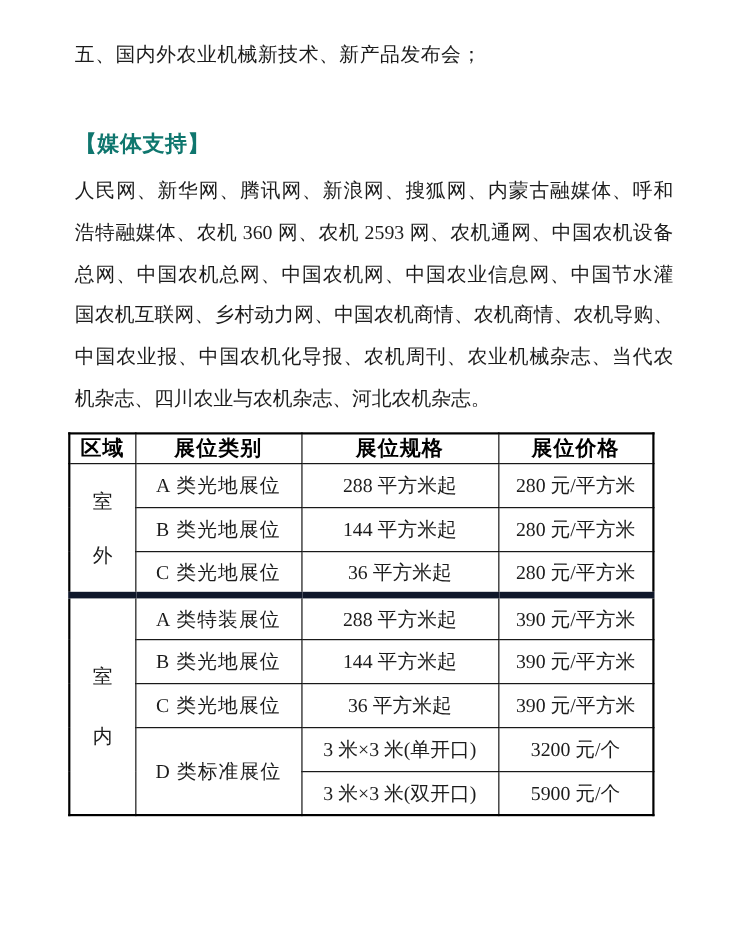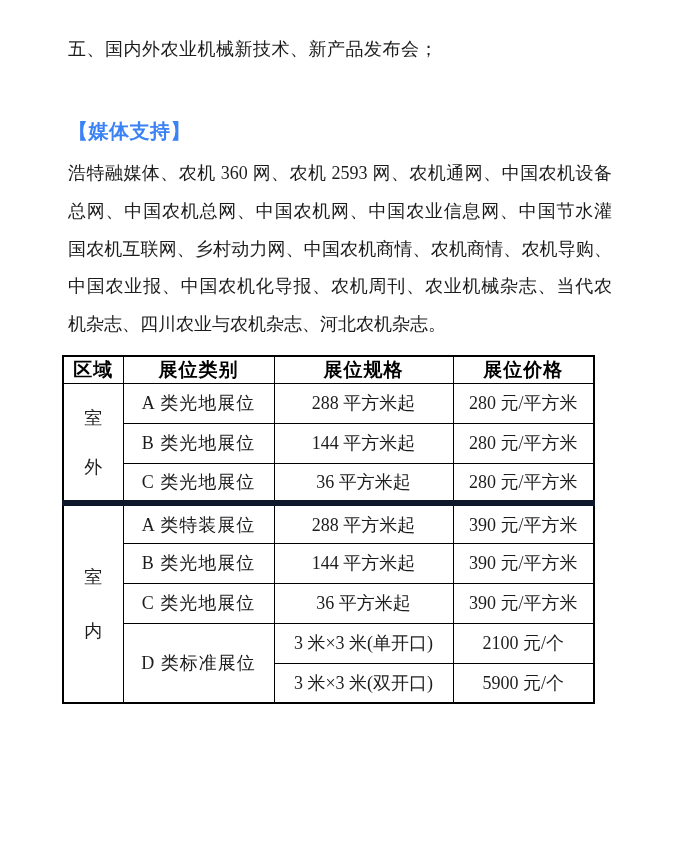--- a/index.html
+++ b/index.html
@@ -16,21 +16,21 @@
   .list-line {
     font-size: 18px;
     line-height: 36px;
     letter-spacing: 0.5px;
     white-space: nowrap;
   }
 
   .heading {
     font-size: 20px;
     font-weight: bold;
-    color: #3b82f6;
+    color: #0f766e;
     line-height: 26px;
     letter-spacing: 0.5px;
   }
   .h-media { margin-top: 51px; }
   .h-fee   { margin-top: 6px; }
 
   .para { margin-top: 11px; }
   .para-line {
     font-size: 18px;
     line-height: 37.8px;
@@ -80,20 +80,21 @@
 
 <div class="content">
 
   <div class="list">
     <div class="list-line">五、国内外农业机械新技术、新产品发布会；</div>
   </div>
 
   <div class="heading h-media">【媒体支持】</div>
 
   <div class="para">
+    <div class="para-line">人民网、新华网、腾讯网、新浪网、搜狐网、内蒙古融媒体、呼和</div>
     <div class="para-line">浩特融媒体、农机 360 网、农机 2593 网、农机通网、中国农机设备</div>
     <div class="para-line">总网、中国农机总网、中国农机网、中国农业信息网、中国节水灌</div>
     <div class="para-line">国农机互联网、乡村动力网、中国农机商情、农机商情、农机导购、</div>
     <div class="para-line">中国农业报、中国农机化导报、农机周刊、农业机械杂志、当代农</div>
     <div class="para-line last">机杂志、四川农业与农机杂志、河北农机杂志。</div>
   </div>
 
 
   <table class="fee-table">
     <colgroup>
@@ -150,21 +151,21 @@
         <td>390 元/平方米</td>
       </tr>
       <tr>
         <td class="cat-cell">C 类光地展位</td>
         <td>36 平方米起</td>
         <td>390 元/平方米</td>
       </tr>
       <tr>
         <td class="cat-cell" rowspan="2">D 类标准展位</td>
         <td>3 米×3 米(单开口)</td>
-        <td>2100 元/个</td>
+        <td>3200 元/个</td>
       </tr>
       <tr>
         <td>3 米×3 米(双开口)</td>
         <td>5900 元/个</td>
       </tr>
     </tbody>
   </table>
 
 </div>
 

